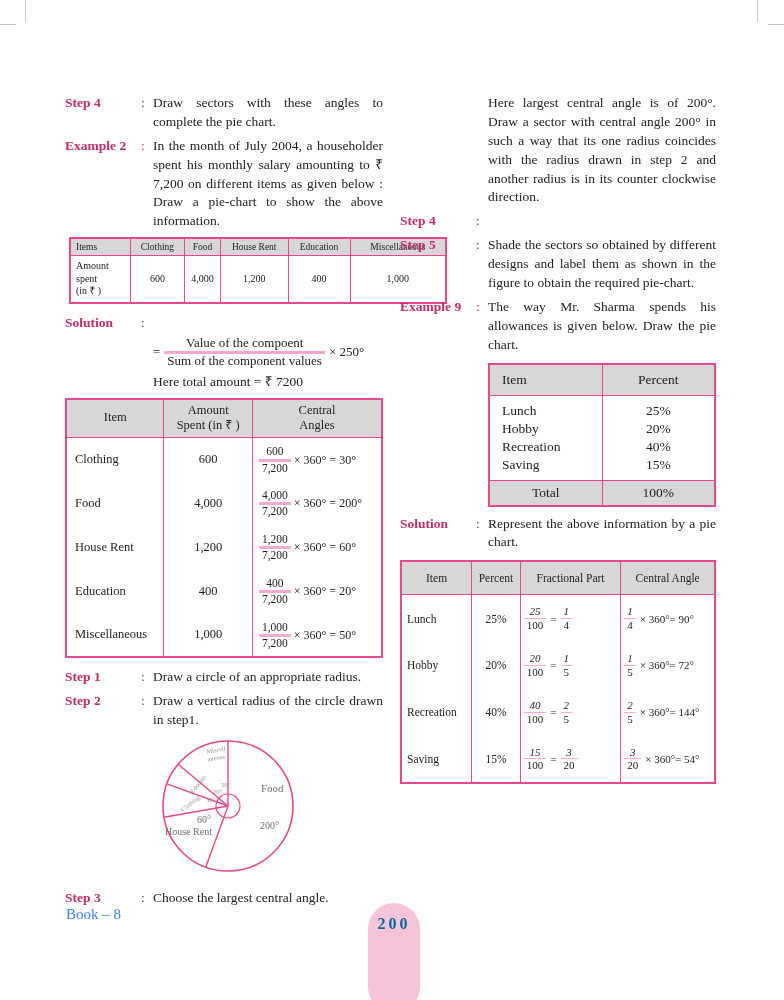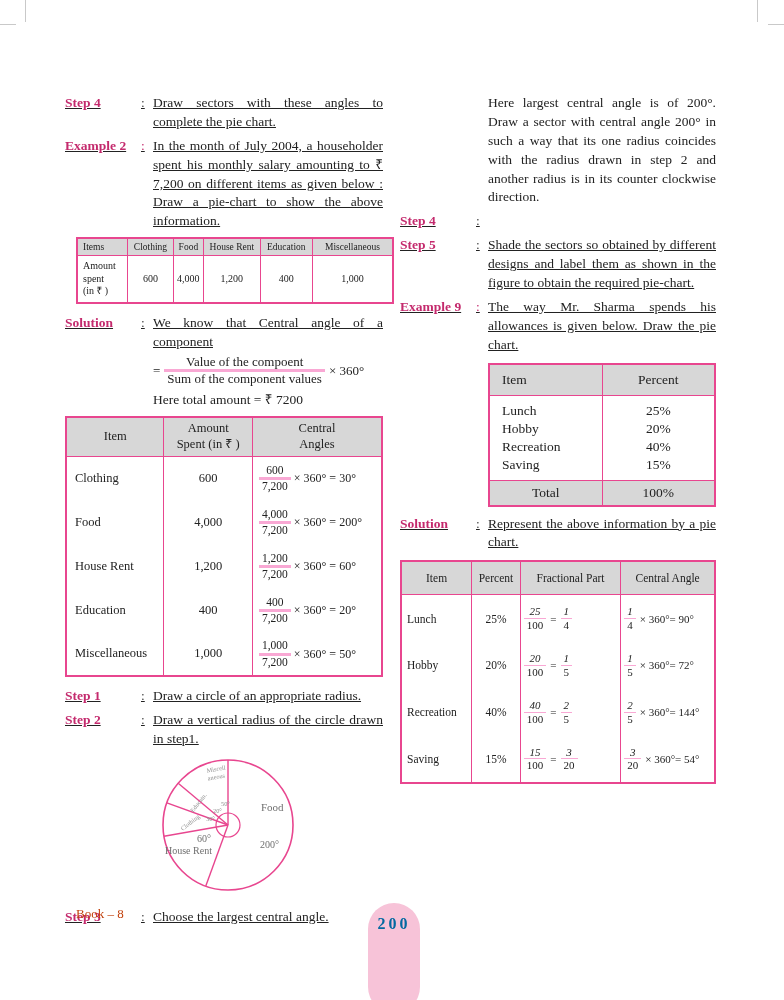--- a/index.html
+++ b/index.html
@@ -7,37 +7,37 @@
     position:relative; width:784px; height:1000px; background:#ffffff;
     font-family:"Liberation Serif", serif; color:#222; overflow:hidden;
   }
   
   .crop{position:absolute; background:#c9c9c9;}
   
   .col{position:absolute; top:94px;}
   .col-left{left:65px; width:318px;}
   .col-right{left:400px; width:316px;}
   
-  .srow{display:flex; font-size:13.5px; line-height:1.4; margin-bottom:5px;text-decoration:underline;}
+  .srow{display:flex; font-size:13.5px; line-height:1.4; margin-bottom:5px;}
   .slabel{flex:0 0 76px; display:flex; justify-content:flex-start; color:#c42a6d; font-weight:bold;}
   .scolon{flex:0 0 12px; color:#444; text-align:left;}
   .scolon.mag{color:#c42a6d;}
   .stext{flex:1; text-align:justify;}
   
   .frac{display:inline-block; text-align:center; vertical-align:middle; line-height:1.15;}
   .frac .num{display:block; border-bottom:3px solid #f9a8d4; padding:0 3px;}
   .frac .den{display:block; padding:0 3px;}
   .formula-line{display:flex; align-items:center; gap:4px; margin:3px 0 3px 0; font-size:13px;}
   
   table{border-collapse:collapse;}
   .ptable{border:2px solid #e8468f;}
   .ptable th,.ptable td{border:1.4px solid #e8468f;}
   .ptable th{background:#d7d7d7; font-weight:normal;}
   
-  .t-items{width:318px; font-size:10px; margin:6px 0 10px 11px; table-layout:fixed;}
+  .t-items{width:378px; font-size:10px; margin:6px 0 10px 4px; table-layout:fixed;}
   .t-items th{font-size:9.5px; padding:3px 2px;}
   .t-items th.first{text-align:left; padding-left:5px;}
   .t-items td{text-align:center; padding:4px 2px; font-size:10px;}
   .t-items td.first{text-align:left; padding-left:5px; line-height:1.25;}
   
   .t-angles{width:318px; font-size:12.5px; margin:8px 0 10px 0; table-layout:fixed;}
   .t-angles th{padding:3px 2px; line-height:1.25; font-size:12.5px;}
   .t-angles td{border-top:none; border-bottom:none; padding:0 4px;}
   .t-angles tr.body-row{height:44px;}
   .t-angles td.item{text-align:left; padding-left:8px;}
@@ -60,21 +60,21 @@
   .t-calc th{padding:10px 2px; font-size:11.5px;}
   .t-calc td{border-top:none; border-bottom:none; padding:0 3px;}
   .t-calc tr.body-row{height:47px;}
   .t-calc td.item{text-align:left; padding-left:5px;}
   .t-calc td.pct{text-align:center;}
   .fr{display:inline-flex; align-items:center; gap:4px; font-size:11px;}
   .fr .frac .num{border-bottom-width:1px;font-style:italic;}
   
   .pie-figure{margin:4px 0 2px 86px;}
   
-  .book-label{position:absolute; left:76px; top:906px; font-size:13px; color:#c2410c;}
+  .book-label{position:absolute; left:66px; top:906px; font-size:15px; color:#3b82f6;}
   .page-badge{
     position:absolute; left:368px; top:903px; width:52px; height:110px;
     background:#f7c3d8; border-radius:26px; text-align:center;
   }
   .page-badge .num{display:inline-block; margin-top:12px; font-weight:bold; font-size:16px; letter-spacing:3px; color:#0369a1;}
   .indent-para{margin-left:88px; text-align:justify; font-size:13.5px; line-height:1.4; margin-bottom:5px;}
   .sol-block{margin-left:88px; font-size:13px;}
 </style>
 </head>
 <body>
@@ -129,31 +129,30 @@
         <td>1,200</td>
         <td>400</td>
         <td>1,000</td>
       </tr>
     </tbody>
       </table>
 
     <div class="srow" style="margin-bottom:2px;">
       <span class="slabel">Solution</span>
       <span class="scolon">:</span>
-      <span class="stext">We know that Central angle of a component</span>
     </div>
 
     <div class="sol-block">
       <div class="formula-line">
         <span>=</span>
         <span class="frac">
           <span class="num">Value of the compoent</span>
           <span class="den">Sum of the component values</span>
         </span>
-        <span>× 360°</span>
+        <span>× 250°</span>
       </div>
       <div style="font-size:13.5px;">Here total amount = ₹ 7200</div>
     </div>
 
     <table class="ptable t-angles">
       <colgroup>
           <col style="width:31%">
           <col style="width:28%">
           <col style="width:41%">
         </colgroup>

